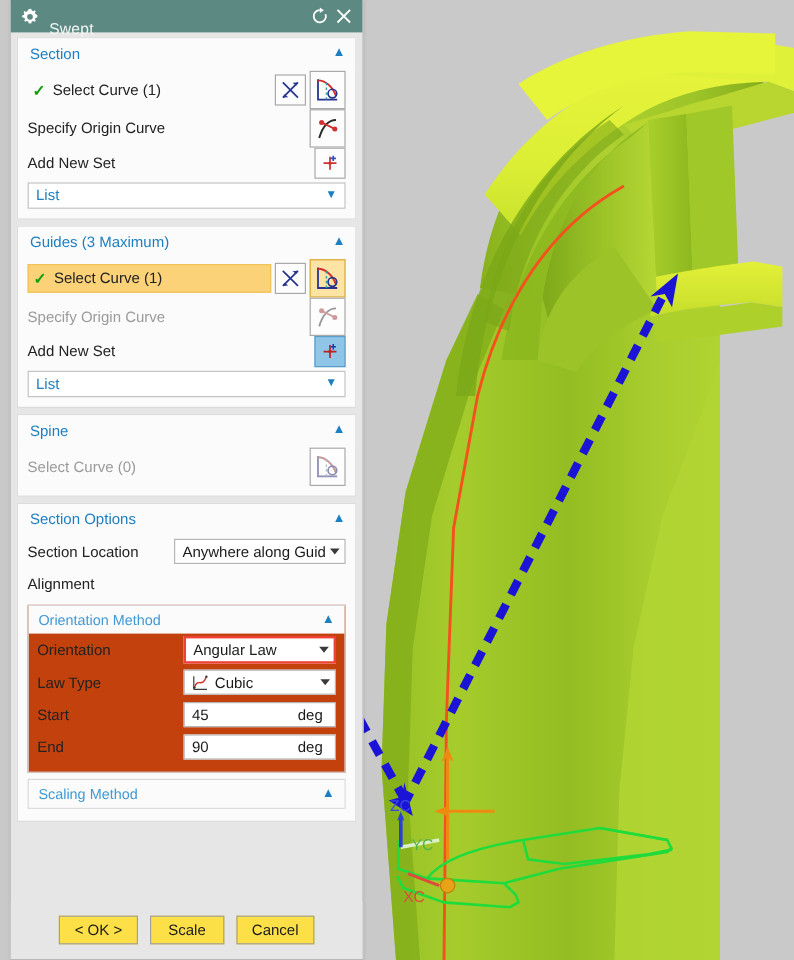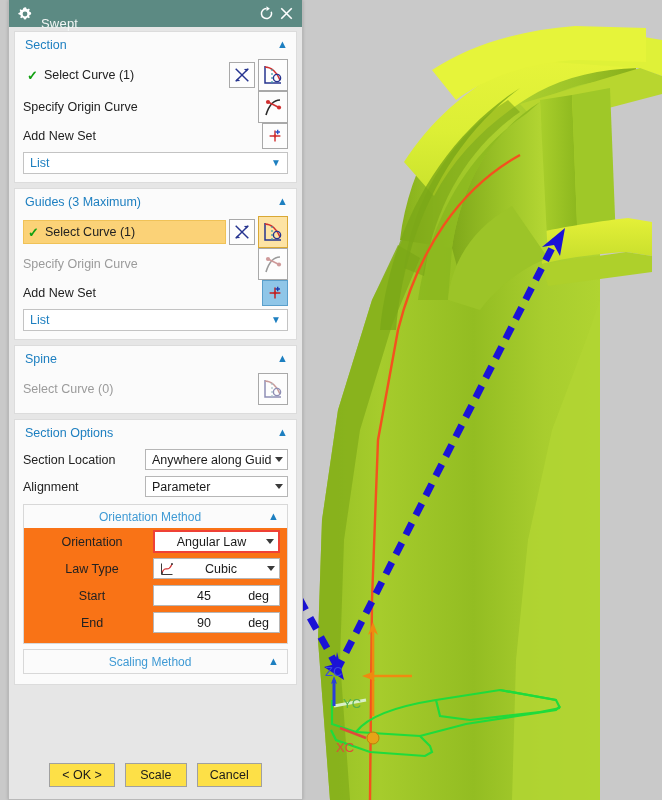--- a/index.html
+++ b/index.html
@@ -248,24 +248,23 @@
     border: 1px solid #6d6d6d;
     background: #ffffff;
     flex: 0 0 auto;
     cursor: pointer;
   }
   .chkrow .clabel { font-size: 12.5px; color: #222; }
 
   
   .subgroup {
     border: 1px solid #d8d8d8;
-    background: #f97316;
+    background: #c2410c;
     margin-top: 5px;
     margin-bottom: 2px;
-    text-align: center;
   }
   .subgroup .group-header { height: 23px; padding-left: 8px; }
   .subgroup .group-header .gtitle { font-size: 12px; color: #3f9ad4; }
   .subgroup .group-body { padding: 1px 7px 6px 7px; }
 
   
   .dlgfooter {
     flex: 0 0 auto;
     height: 48px;
     display: flex;
@@ -596,24 +595,20 @@
             <span class="flabel">Section Location</span>
             <span class="combo">
               <span class="ctext">Anywhere along Guide</span>
               <span class="caret"></span>
             </span>
           </div>
 
 
           <div class="frow">
             <span class="flabel">Alignment</span>
-            <span class="combo">
-              <span class="ctext">Parameter</span>
-              <span class="caret"></span>
-            </span>
           </div>
 
           <div class="subgroup">
             <div class="group-header">
               <span class="gtitle">Orientation Method</span>
               <span class="chev">▲</span>
             </div>
             <div class="group-body">
 
               <div class="frow">

